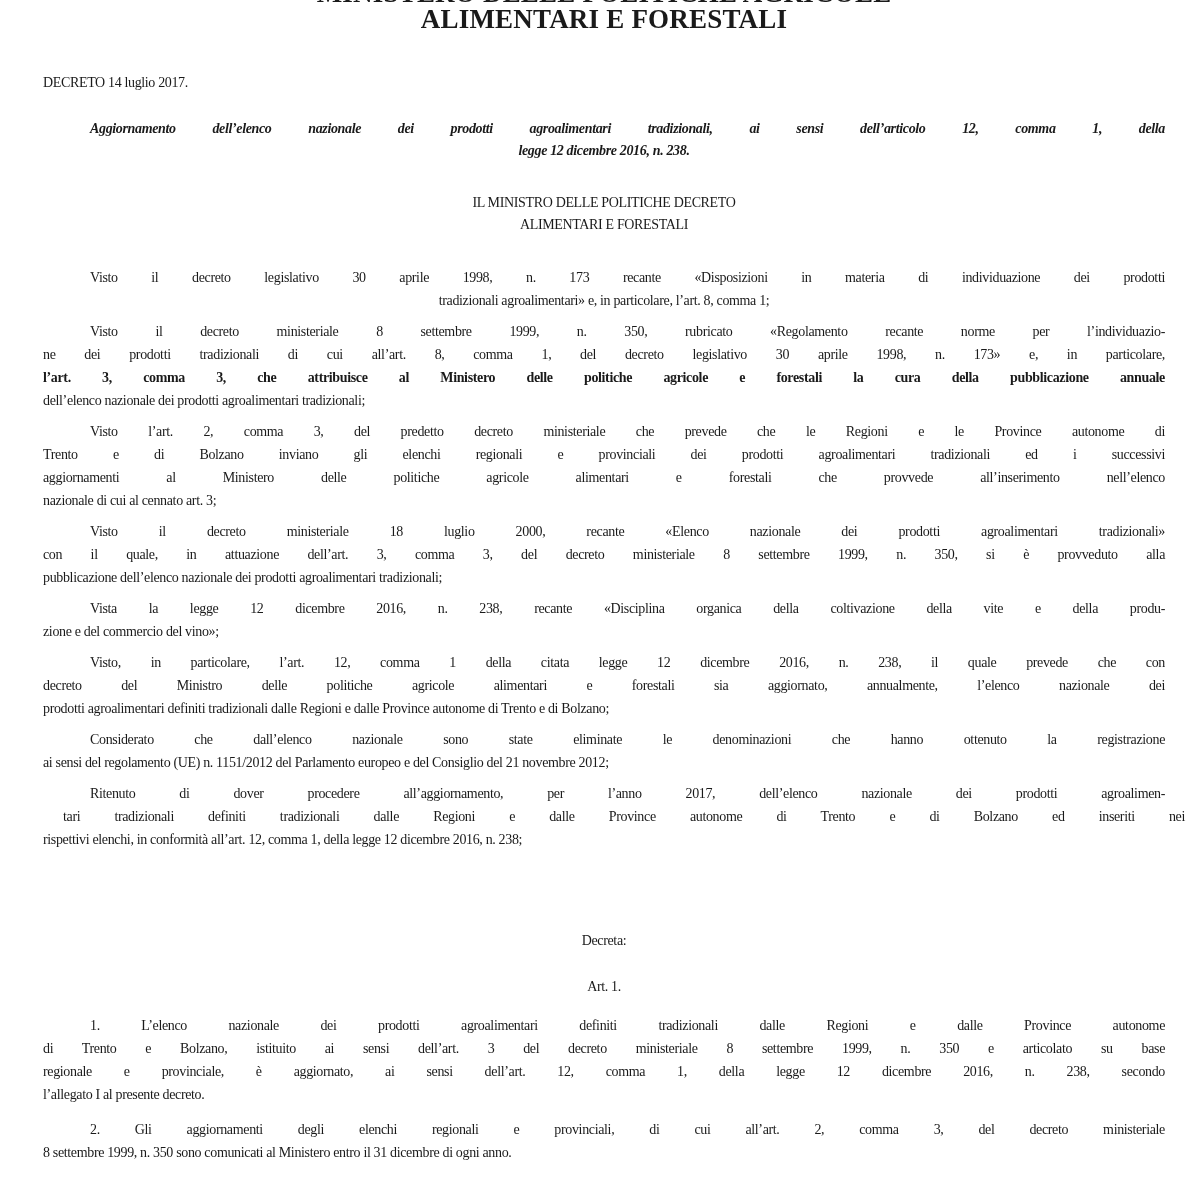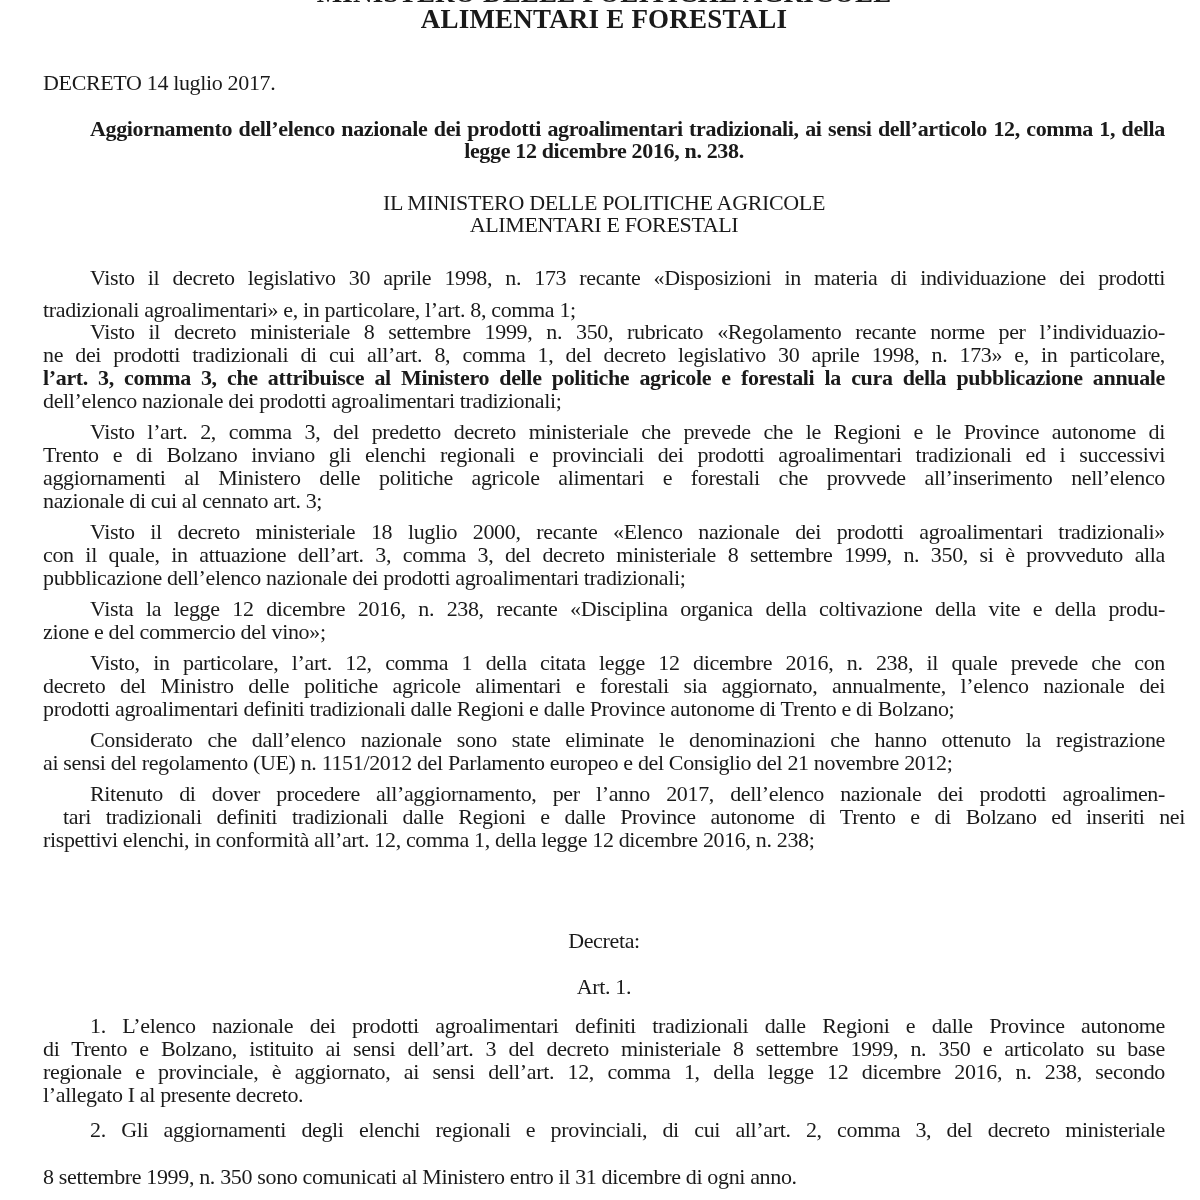--- a/index.html
+++ b/index.html
@@ -29,54 +29,54 @@
       font-weight: bold;
       font-size: 27px;
       letter-spacing: 0.2px;
     }
     .ministry-header .l1 { position: absolute; left: 0; width: 100%; top: -22px; }
     .ministry-header .l2 { position: absolute; left: 0; width: 100%; top: 4px; }
     .line {
       position: absolute;
       left: 0;
       width: 1122px;
-      font-size: 22px;
+      font-size: 14px;
       line-height: 24px;
       white-space: nowrap;
       transform-origin: left top;
     }
     .just {
       text-align: justify;
       text-align-last: justify;
     }
     .indent { padding-left: 47px; box-sizing: border-box; }
     .center { text-align: center; }
-    .bold { font-weight: bold; }
+    .bold { font-weight: bold; font-style: italic; }
     .cond { letter-spacing: -0.35px; word-spacing: 0px; }
   </style>
 </head>
 <body>
 
 <div class="page">
 
   <div class="ministry-header">
     <div class="l1">MINISTERO DELLE POLITICHE AGRICOLE</div>
     <div class="l2">ALIMENTARI E FORESTALI</div>
   </div>
 
   <div class="line cond" style="top: 71px; white-space: nowrap;">DECRETO 14 luglio 2017.</div>
 
   <div class="line bold just indent cond" style="top: 117px; white-space: nowrap;">Aggiornamento dell’elenco nazionale dei prodotti agroalimentari tradizionali, ai sensi dell’articolo 12, comma 1, della</div>
   <div class="line bold cond" style="top: 139px; white-space: nowrap; text-align: center;">legge 12 dicembre 2016, n. 238.</div>
 
-  <div class="line center cond" style="top: 191px; white-space: nowrap;">IL MINISTERO DELLE POLITICHE AGRICOLE</div>
+  <div class="line center cond" style="top: 191px; white-space: nowrap;">IL MINISTRO DELLE POLITICHE DECRETO</div>
   <div class="line center cond" style="top: 213px; white-space: nowrap;">ALIMENTARI E FORESTALI</div>
 
   <div class="line just indent cond" style="top: 266px; white-space: nowrap;">Visto il decreto legislativo 30 aprile 1998, n. 173 recante «Disposizioni in materia di individuazione dei prodotti</div>
-  <div class="line cond" style="top: 298px; white-space: nowrap;">tradizionali agroalimentari» e, in particolare, l’art. 8, comma 1;</div>
+  <div class="line cond" style="top: 289px; white-space: nowrap; text-align: center;">tradizionali agroalimentari» e, in particolare, l’art. 8, comma 1;</div>
 
   <div class="line just indent cond" style="top: 320px; white-space: nowrap;">Visto il decreto ministeriale 8 settembre 1999, n. 350, rubricato «Regolamento recante norme per l’individuazio-</div>
   <div class="line just cond" style="top: 343px; white-space: nowrap;">ne dei prodotti tradizionali di cui all’art. 8, comma 1, del decreto legislativo 30 aprile 1998, n. 173» e, in particolare,</div>
   <div class="line just cond" style="top: 366px; white-space: nowrap; font-weight: bold;">l’art. 3, comma 3, che attribuisce al Ministero delle politiche agricole e forestali la cura della pubblicazione annuale</div>
   <div class="line cond" style="top: 389px; white-space: nowrap;">dell’elenco nazionale dei prodotti agroalimentari tradizionali;</div>
 
   <div class="line just indent cond" style="top: 420px; white-space: nowrap;">Visto l’art. 2, comma 3, del predetto decreto ministeriale che prevede che le Regioni e le Province autonome di</div>
   <div class="line just cond" style="top: 443px; white-space: nowrap;">Trento e di Bolzano inviano gli elenchi regionali e provinciali dei prodotti agroalimentari tradizionali ed i successivi</div>
   <div class="line just cond" style="top: 466px; white-space: nowrap;">aggiornamenti al Ministero delle politiche agricole alimentari e forestali che provvede all’inserimento nell’elenco</div>
   <div class="line cond" style="top: 489px; white-space: nowrap;">nazionale di cui al cennato art. 3;</div>
@@ -102,15 +102,15 @@
   <div class="line center cond" style="top: 906px; white-space: nowrap; margin-top: 23px;">Decreta:</div>
 
   <div class="line center cond" style="top: 975px; white-space: nowrap;">Art. 1.</div>
 
   <div class="line just indent cond" style="top: 1014px; white-space: nowrap;">1. L’elenco nazionale dei prodotti agroalimentari definiti tradizionali dalle Regioni e dalle Province autonome</div>
   <div class="line just cond" style="top: 1037px; white-space: nowrap;">di Trento e Bolzano, istituito ai sensi dell’art. 3 del decreto ministeriale 8 settembre 1999, n. 350 e articolato su base</div>
   <div class="line just cond" style="top: 1060px; white-space: nowrap;">regionale e provinciale, è aggiornato, ai sensi dell’art. 12, comma 1, della legge 12 dicembre 2016, n. 238, secondo</div>
   <div class="line cond" style="top: 1083px; white-space: nowrap;">l’allegato I al presente decreto.</div>
 
   <div class="line just indent cond" style="top: 1118px; white-space: nowrap;">2. Gli aggiornamenti degli elenchi regionali e provinciali, di cui all’art. 2, comma 3, del decreto ministeriale</div>
-  <div class="line cond" style="top: 1141px; white-space: nowrap; margin-top: 24px;">8 settembre 1999, n. 350 sono comunicati al Ministero entro il 31 dicembre di ogni anno.</div>
+  <div class="line cond" style="top: 1141px; white-space: nowrap;">8 settembre 1999, n. 350 sono comunicati al Ministero entro il 31 dicembre di ogni anno.</div>
 
 </div>
 
 </body></html>

